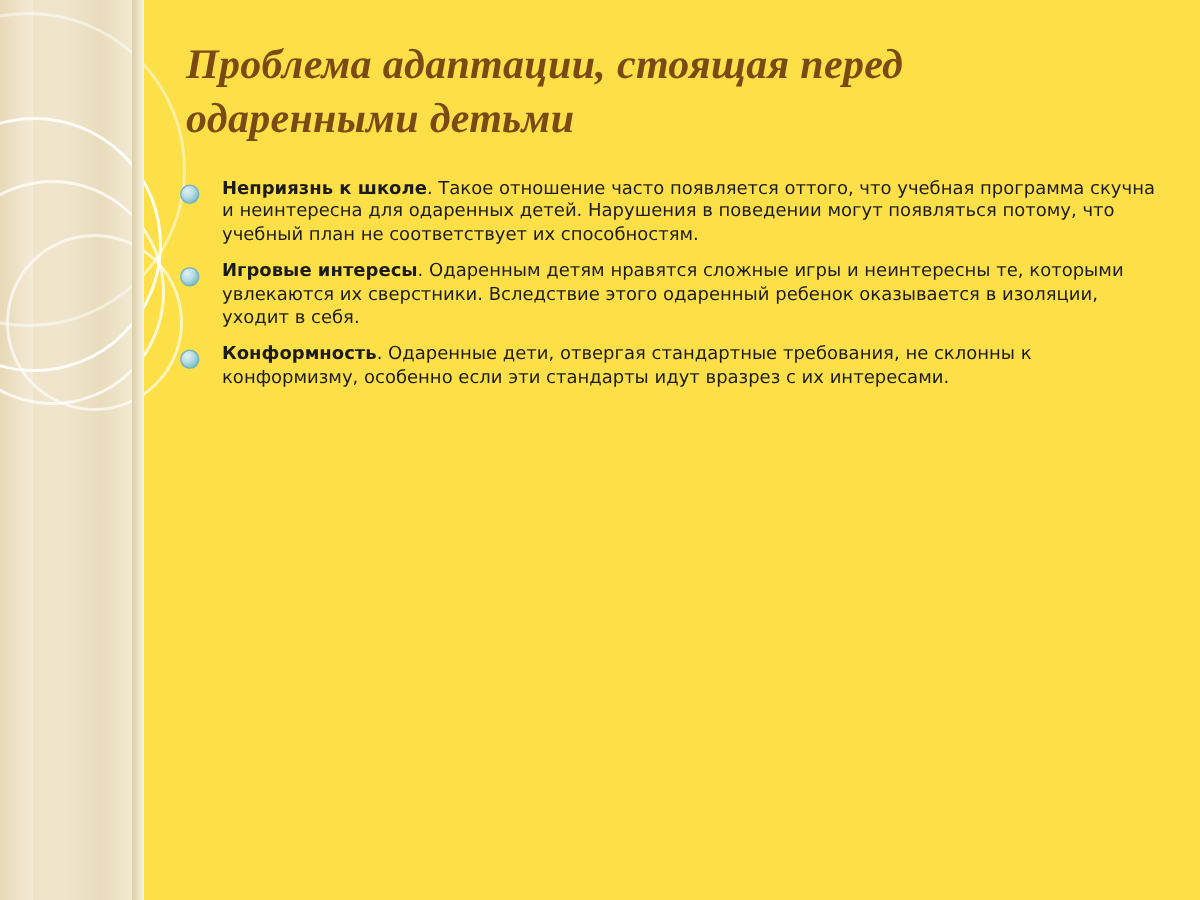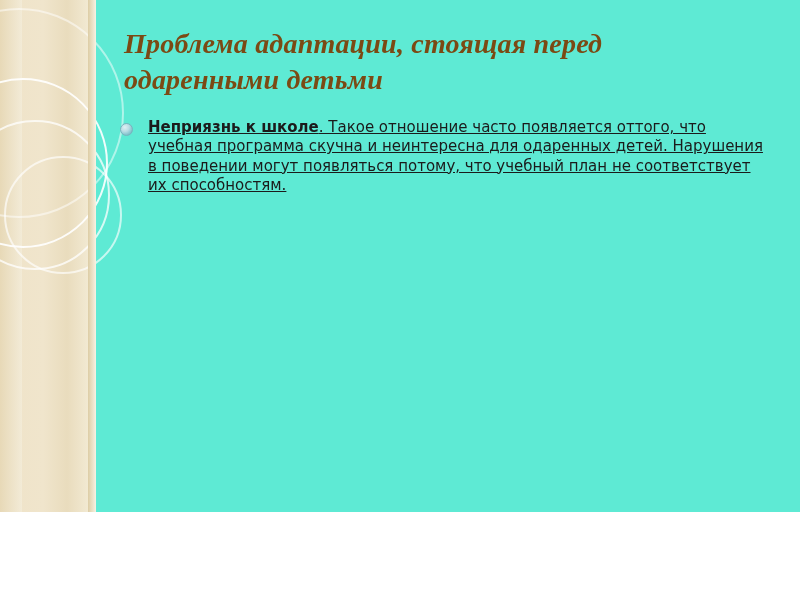--- a/index.html
+++ b/index.html
@@ -10,22 +10,22 @@
     width: 800px;
     height: 600px;
     background: #ffffff;
     font-family: "DejaVu Sans", sans-serif;
     overflow: hidden;
   }
 
   .slide {
     position: relative;
     width: 800px;
-    height: 512px;
-    background: #5eead4;
+    height: 600px;
+    background: #fde047;
     overflow: hidden;
   }
 
   
   .left-band {
     position: absolute;
     left: 0;
     top: 0;
     width: 96px;
     height: 600px;
@@ -115,25 +115,24 @@
     width: 660px;
     list-style: none;
     margin: 0;
     padding: 0;
   }
 
   .bullet-item {
     position: relative;
     padding-left: 38px;
     margin-bottom: 9px;
-    font-size: 15px;
+    font-size: 12px;
     line-height: 1.285;
     color: #1b1b1b;
     text-align: left;
-    text-decoration: underline;
   }
 
   .bullet-marker {
     position: absolute;
     left: 10px;
     top: 5px;
     width: 13px;
     height: 13px;
     border-radius: 50%;
     background: radial-gradient(circle at 35% 30%, #dff0f3 0%, #b9dde4 40%, #7fc0cb 75%, #5aa7b4 100%);
@@ -163,19 +162,27 @@
 
     <div class="slide-title">Проблема  адаптации, стоящая перед одаренными детьми</div>
 
     <ul class="bullets">
 
       <li class="bullet-item">
         <span class="bullet-marker"></span>
         <span class="bullet-lead">Неприязнь к школе</span><span>. Такое отношение часто появляется оттого, что учебная программа скучна и неинтересна для одаренных детей. Нарушения в поведении могут появляться потому, что учебный план не соответствует их способностям.</span>
       </li>
 
+      <li class="bullet-item">
+        <span class="bullet-marker"></span>
+        <span class="bullet-lead">Игровые интересы</span><span>. Одаренным детям нравятся сложные игры и неинтересны те, которыми увлекаются их сверстники. Вследствие этого одаренный ребенок оказывается в изоляции, уходит в себя.</span>
+      </li>
 
+      <li class="bullet-item">
+        <span class="bullet-marker"></span>
+        <span class="bullet-lead">Конформность</span><span>. Одаренные дети, отвергая стандартные требования, не склонны к конформизму, особенно если эти стандарты идут вразрез с их интересами.</span>
+      </li>
 
 
     </ul>
 
   </div>
 </div>
 
 </body></html>

